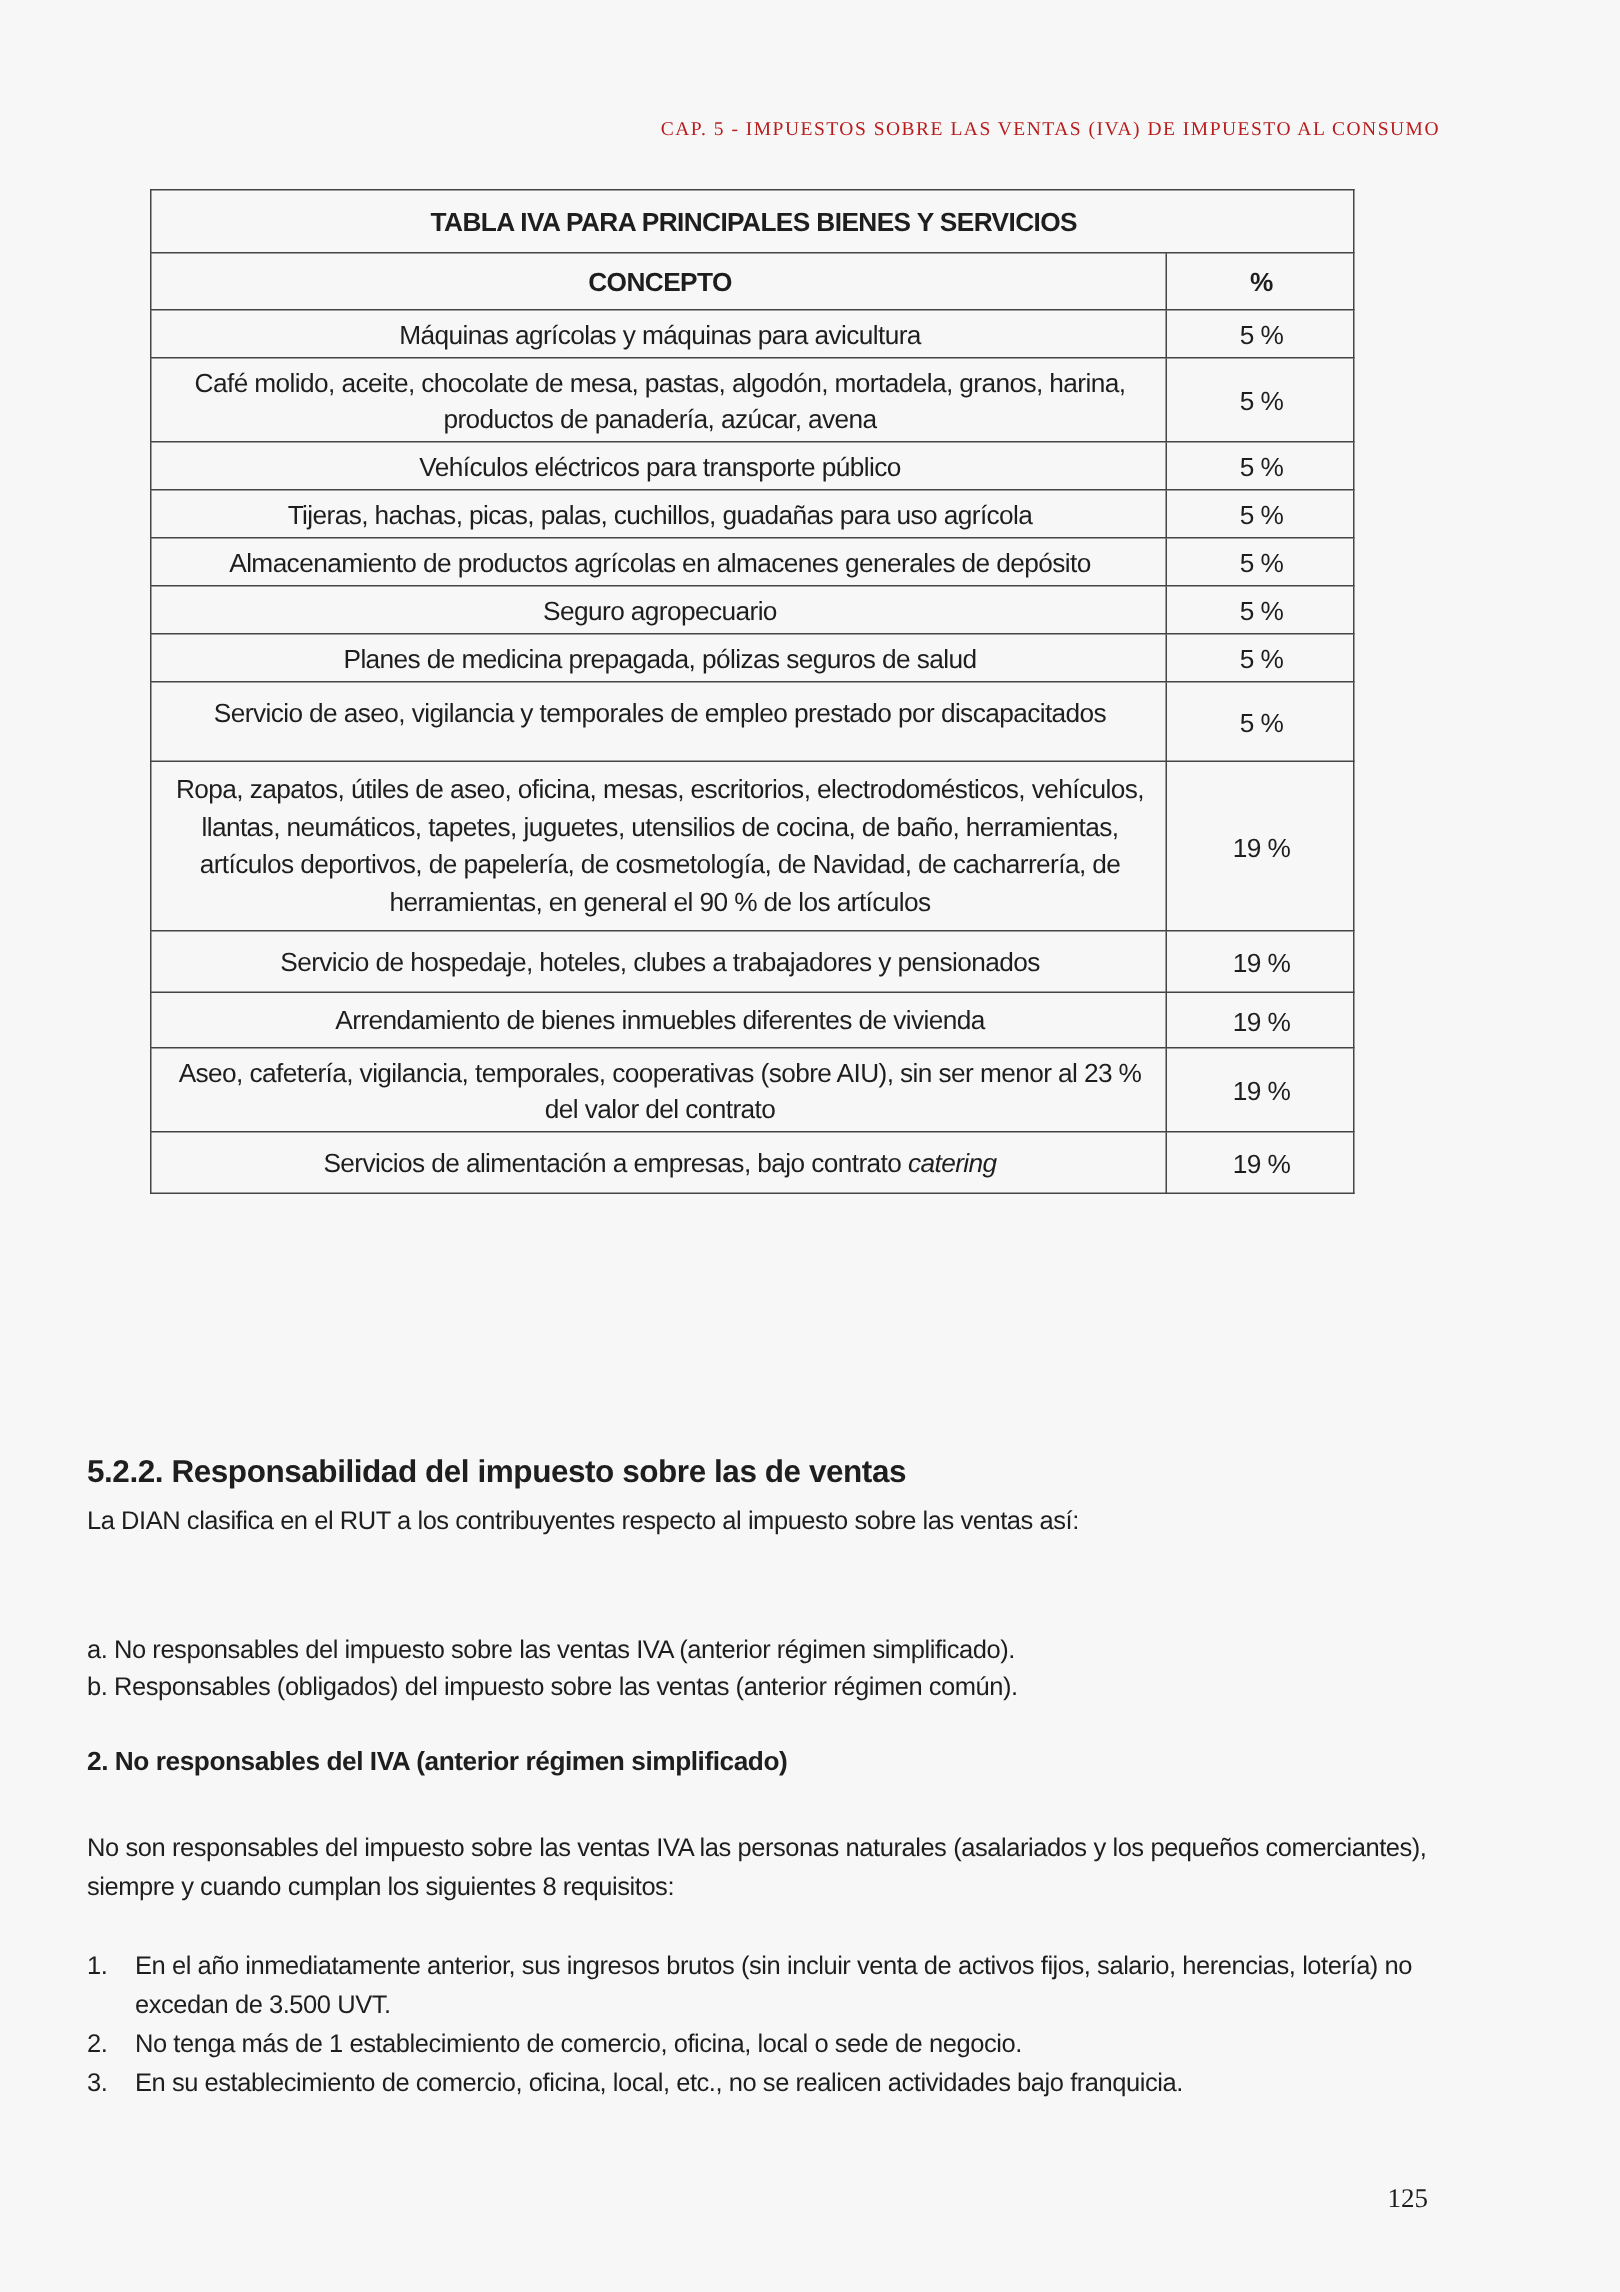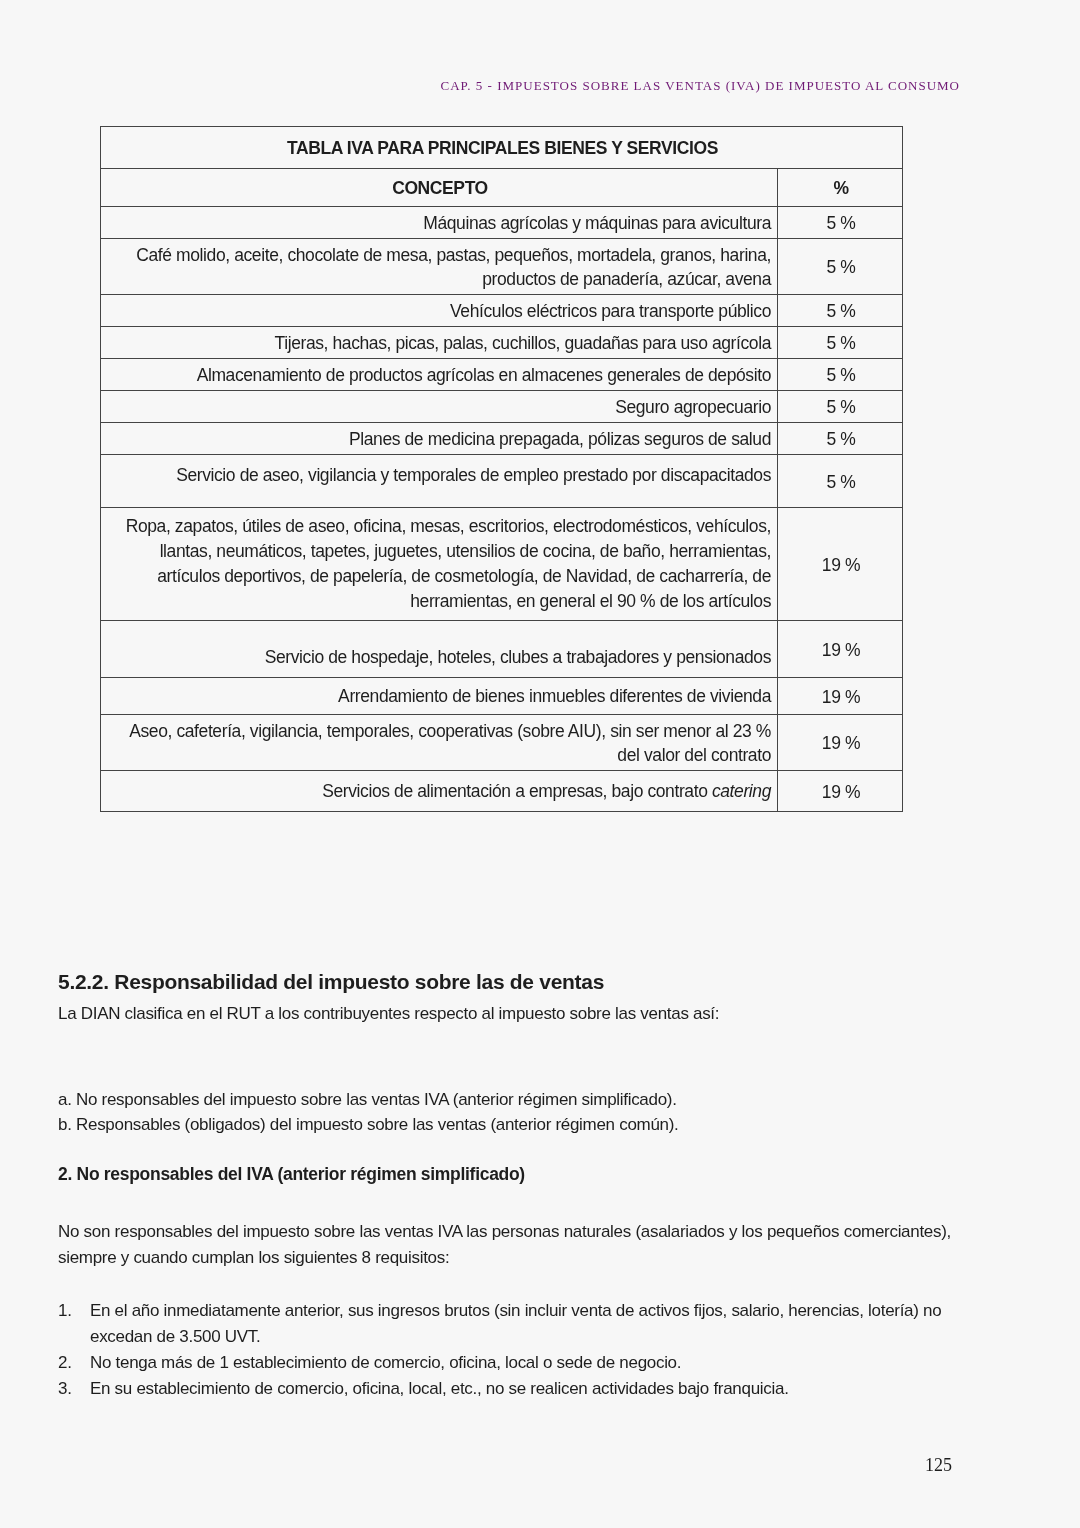--- a/index.html
+++ b/index.html
@@ -6,39 +6,39 @@
   body {
     width: 1080px; height: 1528px; overflow: hidden;
     background: #f7f7f7;
     font-family: "Liberation Sans", sans-serif;
     color: #1e1e1e;
     position: relative;
   }
   .running-head {
     position: absolute; top: 78px; right: 120px;
     font-family: "Liberation Serif", serif;
-    font-size: 13px; letter-spacing: 1px; color: #701a75;
+    font-size: 13px; letter-spacing: 1px; color: #b91c1c;
     text-transform: uppercase;
   }
   table.iva {
     position: absolute; left: 100px; top: 126px;
     width: 803px; border-collapse: collapse;
     font-size: 17.5px; letter-spacing: -0.4px; border-radius: 19px;
   }
   table.iva td, table.iva th {
     border: 1.5px solid #444;
     padding: 4px 6px 3px 8px;
     line-height: 24px;
     vertical-align: middle;
   }
   table.iva th { font-weight: bold; text-align: center; }
   table.iva th.title { height: 34px; }
   table.iva th.concepto { height: 30px; }
   table.iva td.pct { text-align: center; width: 110px; }
-  table.iva td.concept { text-align: right; }
+  table.iva td.concept { text-align: center; }
   .section-heading {
     position: absolute; left: 58px; top: 970px;
     font-size: 21px; font-weight: bold; letter-spacing: -0.3px;
   }
   .para {
     position: absolute; left: 58px; width: 893px;
     font-size: 17px; line-height: 26px; letter-spacing: -0.3px;
   }
   .sub-heading {
     position: absolute; left: 58px; top: 1164px;
@@ -69,21 +69,21 @@
   </tr>
   <tr>
     <th class="concepto">CONCEPTO</th>
     <th class="concepto" style="width:110px">%</th>
   </tr>
   <tr>
     <td class="concept">Máquinas agrícolas y máquinas para avicultura</td>
     <td class="pct">5 %</td>
   </tr>
   <tr>
-    <td class="concept">Café molido, aceite, chocolate de mesa, pastas, pequeños, mortadela, granos, harina, productos de panadería, azúcar, avena</td>
+    <td class="concept">Café molido, aceite, chocolate de mesa, pastas, algodón, mortadela, granos, harina, productos de panadería, azúcar, avena</td>
     <td class="pct">5 %</td>
   </tr>
   <tr>
     <td class="concept">Vehículos eléctricos para transporte público</td>
     <td class="pct">5 %</td>
   </tr>
   <tr>
     <td class="concept">Tijeras, hachas, picas, palas, cuchillos, guadañas para uso agrícola</td>
     <td class="pct">5 %</td>
   </tr>
@@ -101,21 +101,21 @@
   </tr>
   <tr>
     <td class="concept" style="padding-top:8px;padding-bottom:20px">Servicio de aseo, vigilancia y temporales de empleo prestado por discapacitados</td>
     <td class="pct">5 %</td>
   </tr>
   <tr>
     <td class="concept" style="padding-top:6px;padding-bottom:6px;line-height:25px">Ropa, zapatos, útiles de aseo, oficina, mesas, escritorios, electrodomésticos, vehículos, llantas, neumáticos, tapetes, juguetes, utensilios de cocina, de baño, herramientas, artículos deportivos, de papelería, de cosmetología, de Navidad, de cacharrería, de herramientas, en general el 90 % de los artículos</td>
     <td class="pct">19 %</td>
   </tr>
   <tr>
-    <td class="concept" style="padding-top:24px;padding-bottom:8px">Servicio de hospedaje, hoteles, clubes a trabajadores y pensionados</td>
+    <td class="concept" style="padding-top:8px;padding-bottom:8px">Servicio de hospedaje, hoteles, clubes a trabajadores y pensionados</td>
     <td class="pct">19 %</td>
   </tr>
   <tr>
     <td class="concept" style="padding-top:6px;padding-bottom:6px">Arrendamiento de bienes inmuebles diferentes de vivienda</td>
     <td class="pct">19 %</td>
   </tr>
   <tr>
     <td class="concept">Aseo, cafetería, vigilancia, temporales, cooperativas (sobre AIU), sin ser menor al 23 % del valor del contrato</td>
     <td class="pct">19 %</td>
   </tr>

